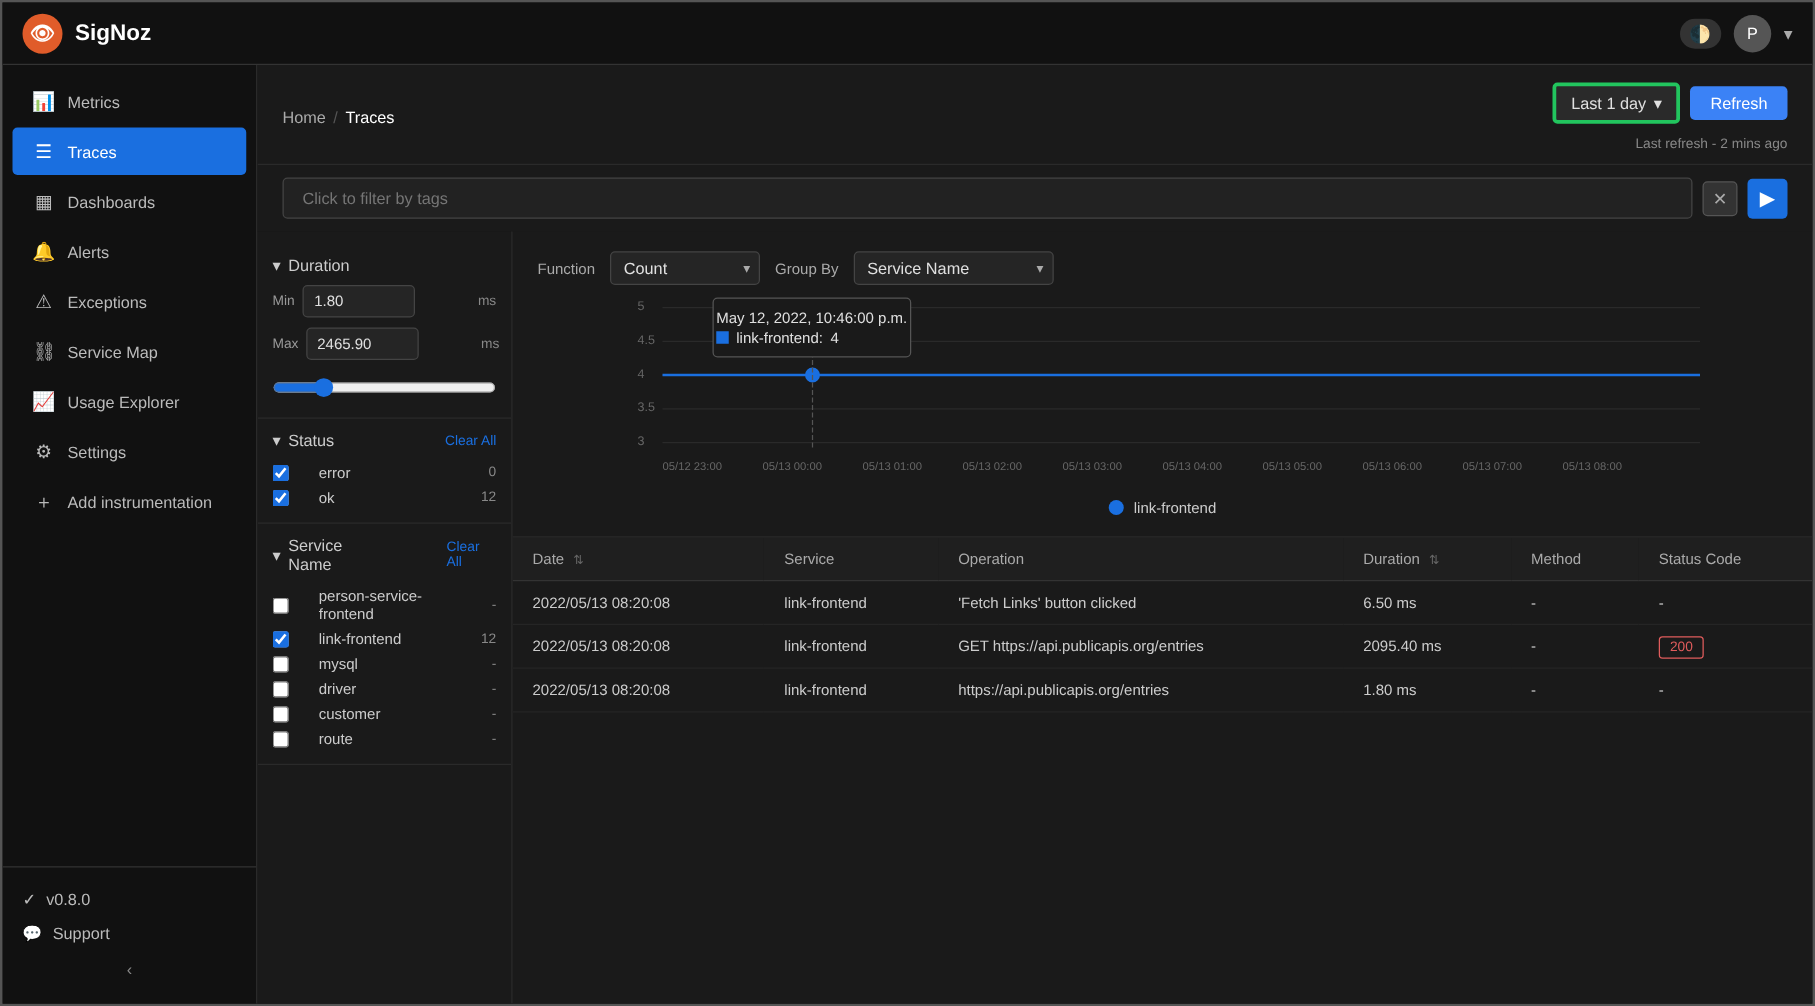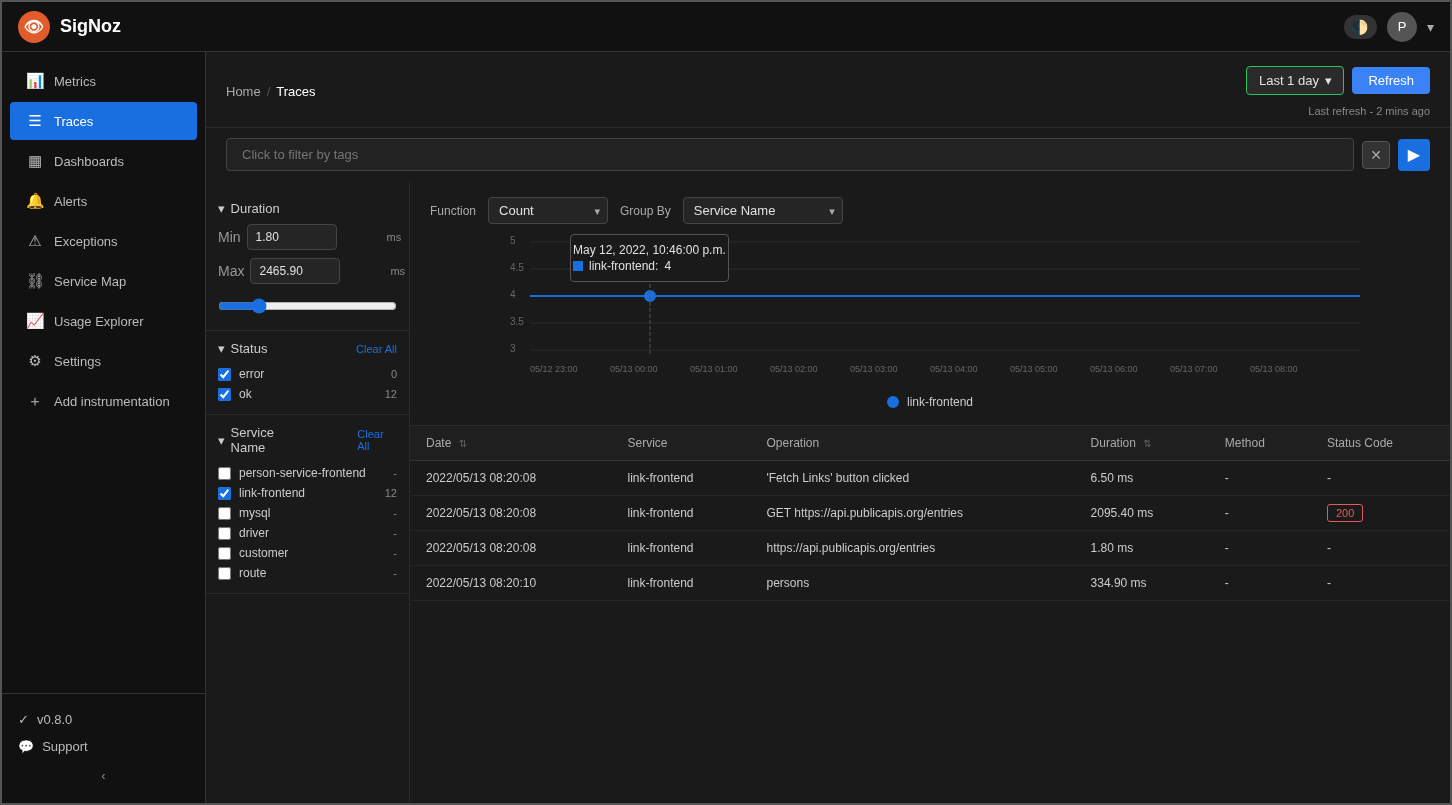--- a/index.html
+++ b/index.html
@@ -33,21 +33,21 @@
     
     .content-area { flex: 1; display: flex; flex-direction: column; background: #1a1a1a; overflow: hidden; }
 
     
     .content-header { display: flex; align-items: center; justify-content: space-between; padding: 14px 20px 10px; background: #1a1a1a; border-bottom: 1px solid #2a2a2a; flex-shrink: 0; }
     .breadcrumb { display: flex; align-items: center; gap: 6px; color: #aaa; font-size: 13px; }
     .breadcrumb-sep { color: #555; }
     .breadcrumb-current { color: #fff; }
     .header-right { display: flex; align-items: center; gap: 10px; flex-direction: column; align-items: flex-end; }
     .header-controls { display: flex; align-items: center; gap: 8px; }
-    .time-select { background: #2a2a2a; border: 1px solid #22c55e; color: #e0e0e0; padding: 6px 12px; border-radius: 4px; cursor: pointer; font-size: 13px; display: flex; align-items: center; gap: 6px; }
+    .time-select { background: #2a2a2a; border: 3px solid #22c55e; color: #e0e0e0; padding: 6px 12px; border-radius: 4px; cursor: pointer; font-size: 13px; display: flex; align-items: center; gap: 6px; }
     .refresh-btn { background: #3b82f6; border: none; color: #fff; padding: 6px 16px; border-radius: 4px; cursor: pointer; font-size: 13px; font-weight: 500; }
     .last-refresh-text { color: #888; font-size: 11px; }
 
     
     .filter-bar { padding: 10px 20px; background: #1a1a1a; flex-shrink: 0; }
     .filter-input-row { display: flex; align-items: center; gap: 8px; }
     .filter-input { flex: 1; background: #222; border: 1px solid #444; color: #aaa; padding: 8px 15px; border-radius: 4px; font-size: 13px; }
     .filter-clear-btn { background: #333; border: 1px solid #555; color: #aaa; width: 28px; height: 28px; border-radius: 4px; cursor: pointer; display: flex; align-items: center; justify-content: center; font-size: 14px; }
     .filter-go-btn { background: #1a6fe0; border: none; color: #fff; width: 32px; height: 32px; border-radius: 4px; cursor: pointer; display: flex; align-items: center; justify-content: center; font-size: 16px; }
 
@@ -55,25 +55,25 @@
     .body-split { display: flex; flex: 1; overflow: hidden; }
 
     
     .filter-panel { width: 204px; background: #1a1a1a; border-right: 1px solid #2a2a2a; overflow-y: auto; flex-shrink: 0; padding: 10px 0; }
     .clear-all-btn { background: #1a6fe0; border: none; color: #fff; width: calc(100% - 20px); margin: 0 10px 12px; padding: 8px; border-radius: 4px; cursor: pointer; font-size: 13px; font-weight: 500; }
     .filter-section { border-bottom: 1px solid #2a2a2a; padding: 10px 12px; }
     .filter-section-header { display: flex; align-items: center; justify-content: space-between; cursor: pointer; margin-bottom: 8px; }
     .filter-section-title { display: flex; align-items: center; gap: 6px; color: #ccc; font-weight: 500; }
     .filter-section-clear { color: #1a6fe0; font-size: 11px; cursor: pointer; margin-left: 48px; }
     .filter-input-row-dur { display: flex; align-items: center; gap: 6px; margin-bottom: 8px; }
-    .filter-input-row-dur label { color: #999; font-size: 14px; width: 28px; }
+    .filter-input-row-dur label { color: #999; font-size: 11px; width: 28px; }
     .filter-input-short { width: 90px; background: #252525; border: 1px solid #444; color: #e0e0e0; padding: 5px 8px; border-radius: 4px; font-size: 12px; }
     .filter-unit { color: #888; font-size: 11px; padding-left: 44px; }
     .range-slider { width: 100%; margin: 6px 0; accent-color: #1a6fe0; }
-    .filter-checkbox-item { display: flex; align-items: center; gap: 8px; padding: 3px 0; cursor: pointer; }
+    .filter-checkbox-item { display: flex; align-items: center; gap: 24px; padding: 3px 0; cursor: pointer; }
     .filter-checkbox-item input[type=checkbox] { accent-color: #1a6fe0; cursor: pointer; }
     .filter-checkbox-label { flex: 1; color: #ccc; font-size: 12px; }
     .filter-checkbox-count { color: #888; font-size: 11px; min-width: 20px; text-align: right; }
 
     
     .right-panel { flex: 1; display: flex; flex-direction: column; overflow: hidden; }
 
     
     .chart-area { padding: 16px 20px; border-bottom: 1px solid #2a2a2a; flex-shrink: 0; }
     .chart-controls { display: flex; align-items: center; gap: 12px; }
@@ -393,28 +393,20 @@
                   <td><span class="status-badge">200</span></td>
                 </tr>
                 <tr>
                   <td>2022/05/13 08:20:08</td>
                   <td>link-frontend</td>
                   <td>https://api.publicapis.org/entries</td>
                   <td>1.80 ms</td>
                   <td>-</td>
                   <td>-</td>
                 </tr>
-                <tr>
-                  <td>2022/05/13 08:20:10</td>
-                  <td>link-frontend</td>
-                  <td>persons</td>
-                  <td>334.90 ms</td>
-                  <td>-</td>
-                  <td>-</td>
-                </tr>
               </tbody>
             </table>
           </div>
         </div>
       </div>
     </div>
   </div>
 </div>
 
 </body></html>

